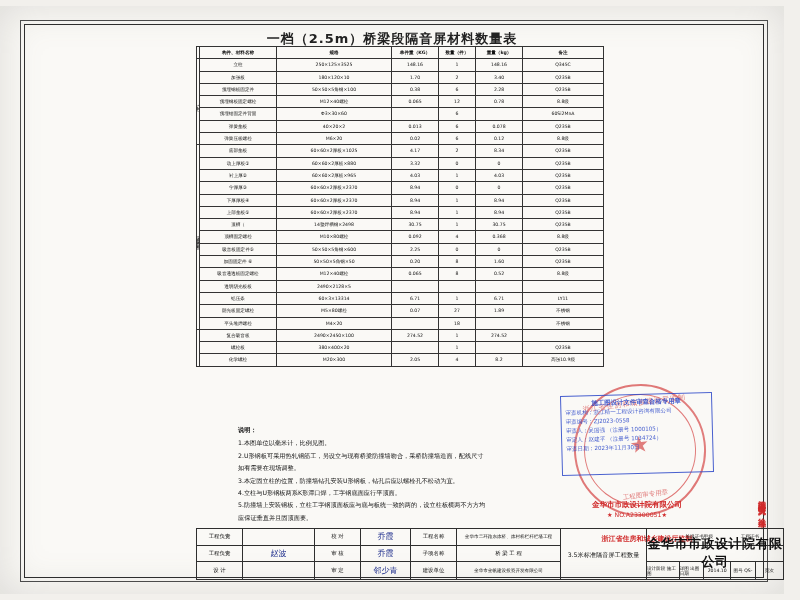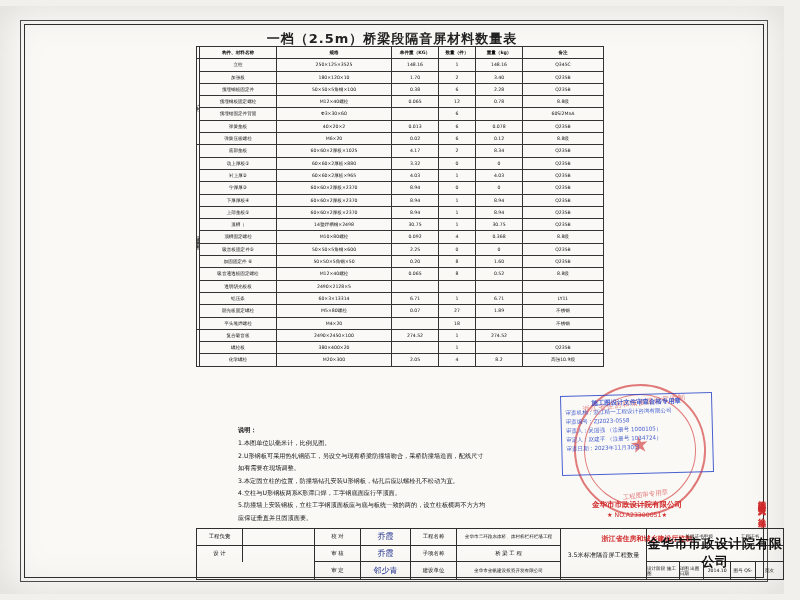--- a/index.html
+++ b/index.html
@@ -438,20 +438,24 @@
     <div class="stamp-red-line3">浙江省住房和城乡建设厅监制</div>
     <div class="stamp-vert">施工图出图负责人 徐玉华</div>
 
     <div class="tblock">
       <div class="tb-col" style="width:118px">
         <div class="tb-row">
           <div class="tb-lbl">工程负责</div>
           <div class="tb-val sign"></div>
         </div>
         <div class="tb-row">
+          <div class="tb-lbl">工程负责</div>
+          <div class="tb-val sign">赵波</div>
+        </div>
+        <div class="tb-row">
           <div class="tb-lbl">设  计</div>
           <div class="tb-val sign"></div>
         </div>
       </div>
 
       <div class="tb-col" style="width:96px">
         <div class="tb-row">
           <div class="tb-lbl">校  对</div>
           <div class="tb-val sign">乔霞</div>
         </div>

